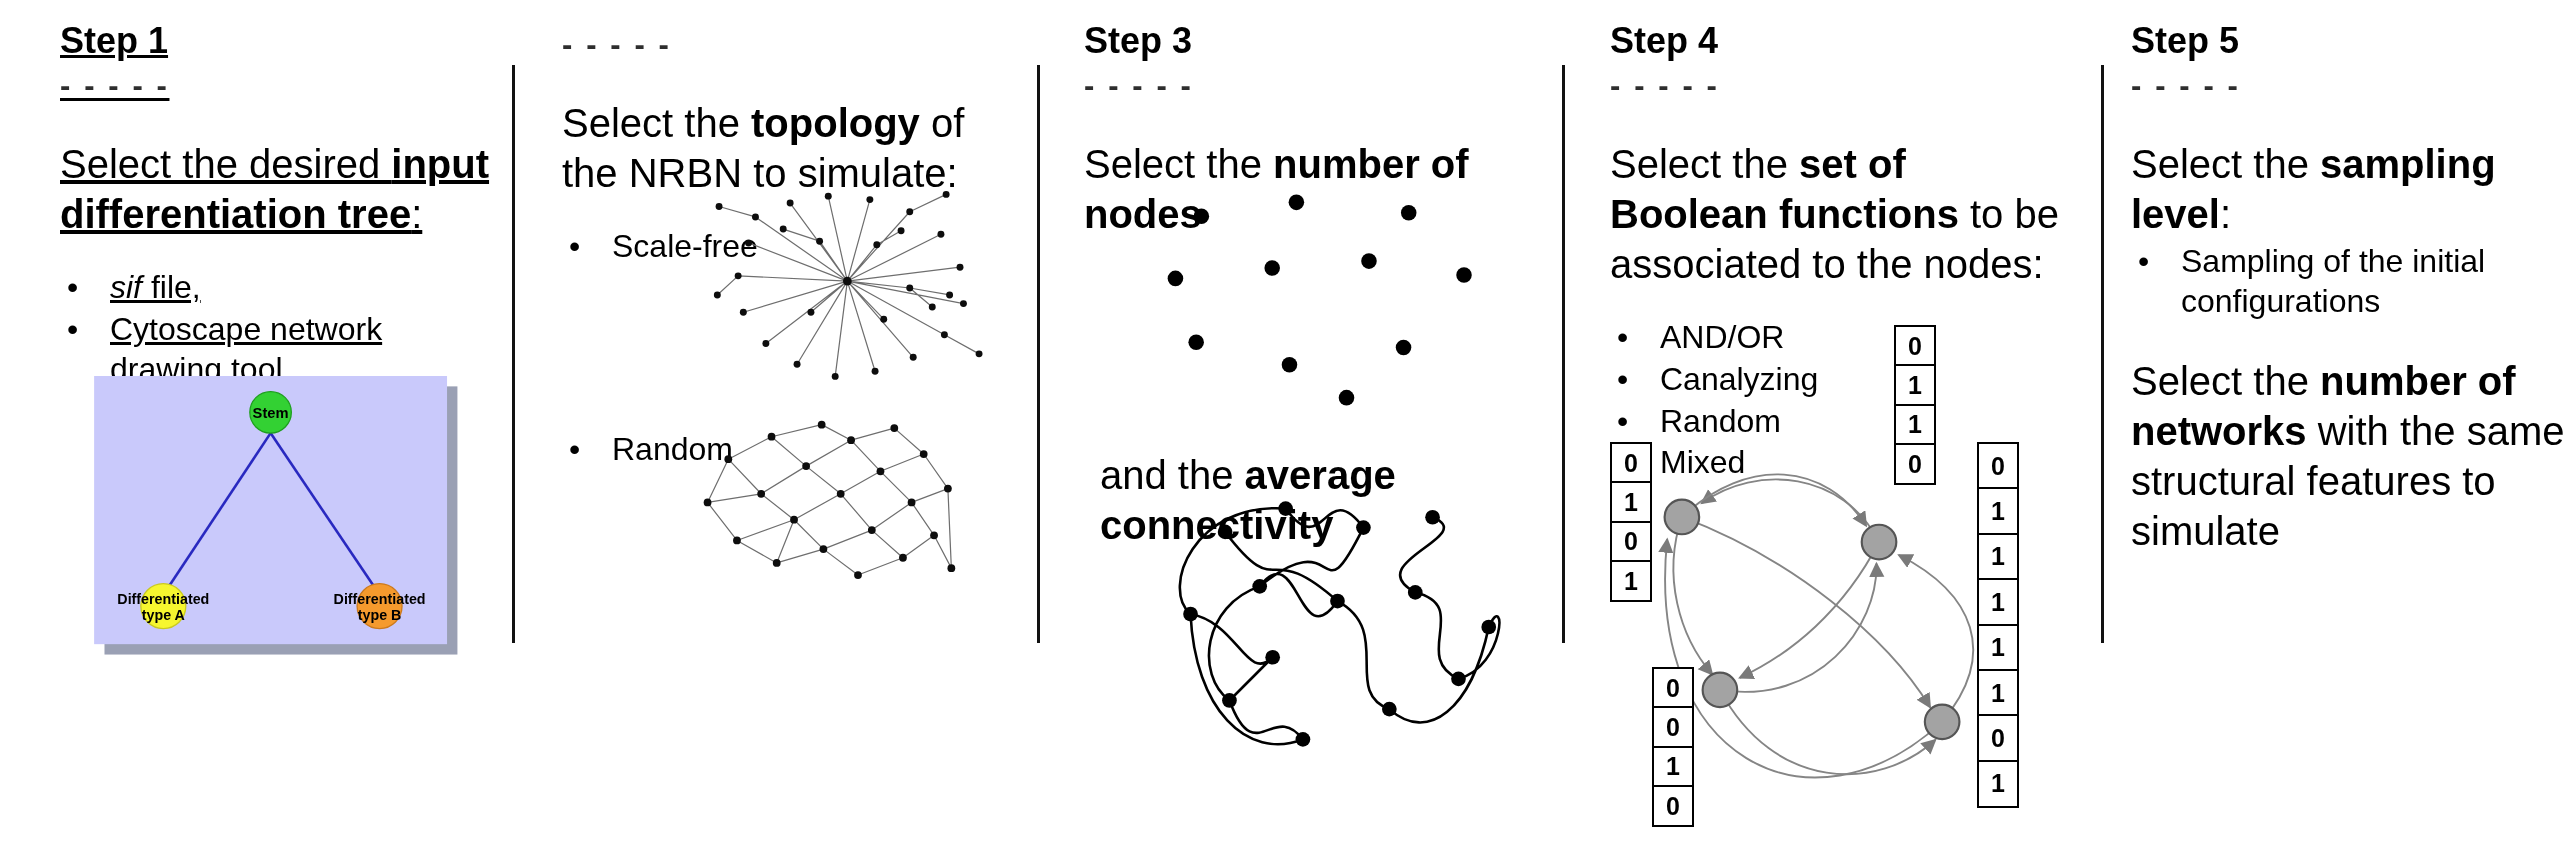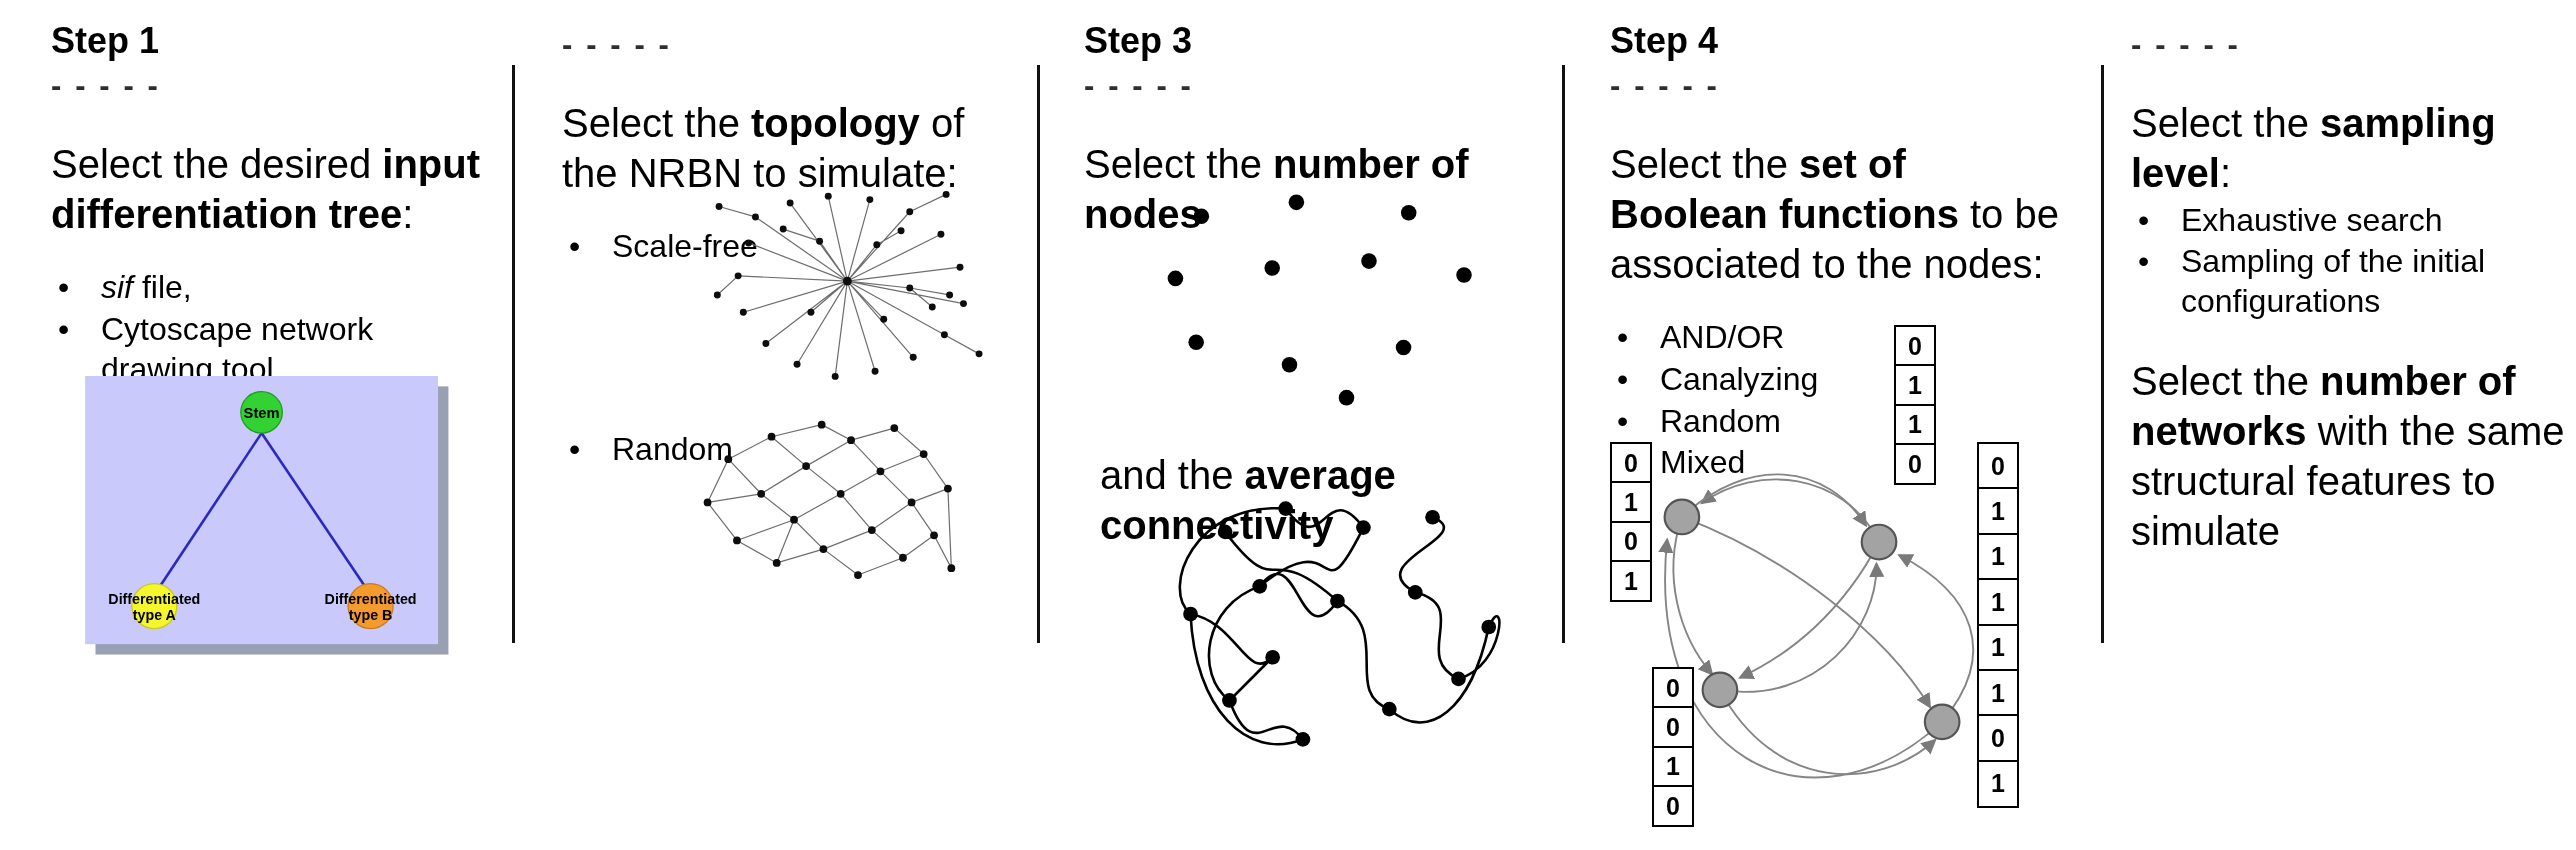--- a/index.html
+++ b/index.html
@@ -24,21 +24,21 @@
            font-weight:bold; font-size:25px; }
   .bcell:first-child { margin-top:0; }
   .bcell.tall { height:48px; }
   svg text { font-family:"Liberation Sans", sans-serif; }
 </style>
 </head>
 <body>
 
 <div class="canvas">
 
-  <section class="col" style="left:51px; width:433px;">
+  <section class="col" style="left:60px; width:433px;text-decoration:underline;">
     <div class="step-title">Step 1</div>
     <div class="dashes">- - - - -</div>
     <p class="body-text"><span>Select the desired </span><strong>input differentiation tree</strong><span>:</span></p>
     <ul class="bullets">
       <li><em>sif</em><span> file,</span></li>
       <li><span>Cytoscape network drawing tool</span></li>
     </ul>
 
     <svg class="absfig" style="left:34px; top:356px;" width="367" height="282" viewBox="0 0 424 326">
       <rect x="12" y="12" width="408" height="310" fill="#9aa0b4"></rect>
@@ -249,23 +249,23 @@
         <div class="bcell tall">1</div>
         <div class="bcell tall">0</div>
         <div class="bcell tall">1</div>
       </div>
     </div>
   </section>
 
   <div class="divider" style="left:2101px;"></div>
 
   <section class="col" style="left:2131px; width:437px;">
+    <div class="step-title">Step 5</div>
     <div class="dashes">- - - - -</div>
     <p class="body-text"><span>Select the </span><strong>sampling level</strong><span>:</span></p>
     <ul class="bullets" style="margin-top:1.7px;">
-      <li><span>Exhaustive search</span></li>
       <li><span>Sampling of the initial configurations</span></li>
     </ul>
     <p class="body-text" style=""><span>Select the </span><strong>number of networks</strong><span> with the same structural features to simulate</span></p>
   </section>
 
 </div>
 
 
 </body></html>

